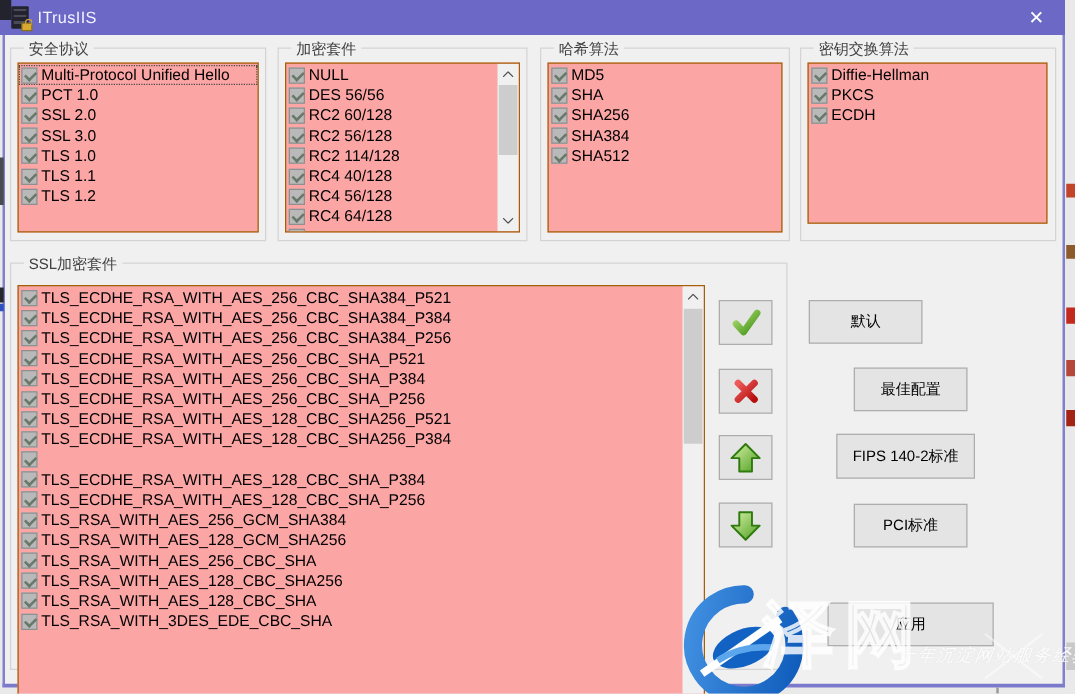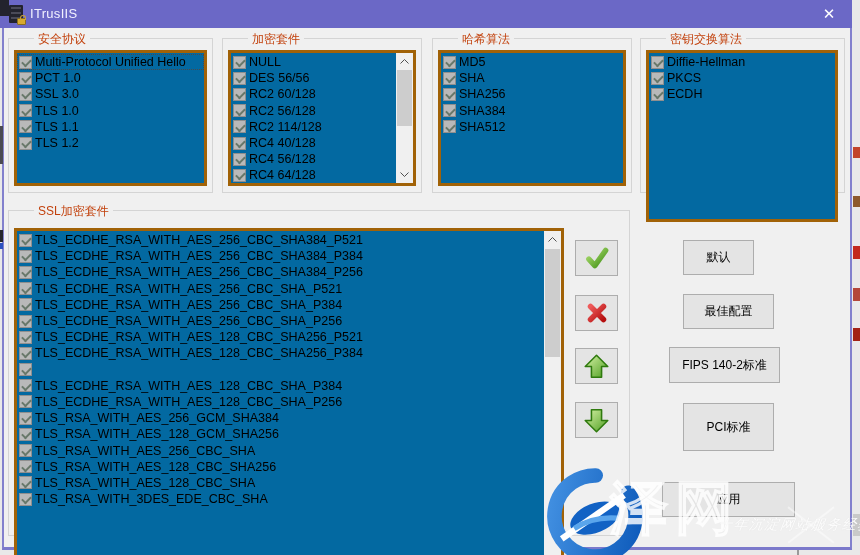--- a/index.html
+++ b/index.html
@@ -21,24 +21,24 @@
   .close-btn { position:absolute; left:806px; top:0; width:46px; height:28px; display:flex; align-items:center; justify-content:center; color:#ffffff; font-size:15px; cursor:default; }
   .dlg-body { position:absolute; left:2px; top:28px; width:850px; height:522px; background:#f0f0f0;
     border-left:2px solid #8280cd; border-right:2px solid #8280cd; border-bottom:3px solid #7b79cb; z-index:1; }
 
   
   .frag { position:absolute; z-index:4; }
   .right-strip { position:absolute; left:852px; top:0; width:8px; height:555px; background:#e9e9e9; z-index:2; }
 
   
   .groupbox { position:absolute; border:1px solid #d4d4d4; z-index:2; }
-  .gb-title { position:absolute; top:-8px; left:25px; background:#f0f0f0; padding:0 4px; font-size:12px; color:#c2410c; white-space:nowrap; }
-
-  
-  .listbox { position:absolute; background:#0369a1; border:3px solid #a16207; overflow:hidden; padding-top:1px; z-index:2; }
+  .gb-title { position:absolute; top:-8px; left:10px; background:#f0f0f0; padding:0 4px; font-size:12px; color:#404040; white-space:nowrap; }
+
+  
+  .listbox { position:absolute; background:#fca5a5; border:1px solid #a16207; overflow:hidden; padding-top:1px; z-index:2; }
   .row { display:flex; align-items:center; height:16.2px; padding-left:2px; white-space:nowrap; }
   .row.focused { outline:1px dotted #4a4a4a; outline-offset:-1px; }
   .cb { flex:none; width:13px; height:13px; margin-right:3px; background:#b9b9b9; border:1px solid #8f8f8f; position:relative; }
   .cb::after { content:""; position:absolute; left:1.5px; top:2.5px; width:7px; height:4px;
     border-left:2px solid #68786a; border-bottom:2px solid #68786a; transform:rotate(-45deg); }
   .lbl { font-size:12.5px; color:#000; }
 
   
   .vscroll { position:absolute; top:0; right:0; width:17px; height:100%; background:#f0f0f0; }
   .sb-btn { position:absolute; left:0; width:17px; height:17px; display:flex; align-items:center; justify-content:center; }
@@ -82,20 +82,24 @@
       <div class="row focused">
         <span class="cb"></span>
         <span class="lbl">Multi-Protocol Unified Hello</span>
       </div>
       <div class="row">
         <span class="cb"></span>
         <span class="lbl">PCT 1.0</span>
       </div>
       <div class="row">
         <span class="cb"></span>
+        <span class="lbl">SSL 2.0</span>
+      </div>
+      <div class="row">
+        <span class="cb"></span>
         <span class="lbl">SSL 3.0</span>
       </div>
       <div class="row">
         <span class="cb"></span>
         <span class="lbl">TLS 1.0</span>
       </div>
       <div class="row">
         <span class="cb"></span>
         <span class="lbl">TLS 1.1</span>
       </div>
@@ -182,21 +186,21 @@
       </div>
       <div class="row">
         <span class="cb"></span>
         <span class="lbl">SHA512</span>
       </div>
     </div>
 
   <div class="groupbox" style="left:640px;top:38px;width:205px;height:155px;">
     <span class="gb-title">密钥交换算法</span>
   </div>
-  <div class="listbox" style="left:646px;top:50px;width:192px;height:172px;">
+  <div class="listbox" style="left:646px;top:50px;width:192px;height:129px;">
       <div class="row">
         <span class="cb"></span>
         <span class="lbl">Diffie-Hellman</span>
       </div>
       <div class="row">
         <span class="cb"></span>
         <span class="lbl">PKCS</span>
       </div>
       <div class="row">
         <span class="cb"></span>
@@ -328,24 +332,24 @@
       <defs>
           <linearGradient id="gdn" x1="0" y1="0" x2="1" y2="1">
             <stop offset="0" stop-color="#d8f2a8"></stop>
             <stop offset="1" stop-color="#4d9e20"></stop>
           </linearGradient>
         </defs>
       <path d="M12 22 L2 12 L7.5 12 L7.5 2.5 L16.5 2.5 L16.5 12 L22 12 Z" fill="url(#gdn)" stroke="#2f7a0e" stroke-width="1.4" stroke-linejoin="round"></path>
     </svg>
   </div>
 
-  <div class="btn" style="left:683px;top:240px;width:71px;height:35px;">默认</div>
+  <div class="btn" style="left:647px;top:240px;width:91px;height:35px;">默认</div>
   <div class="btn" style="left:683px;top:294px;width:91px;height:35px;">最佳配置</div>
   <div class="btn" style="left:669px;top:347px;width:111px;height:36px;">FIPS 140-2标准</div>
-  <div class="btn" style="left:683px;top:403px;width:91px;height:48px;">PCI标准</div>
+  <div class="btn" style="left:683px;top:403px;width:91px;height:35px;">PCI标准</div>
 
   <div class="btn" style="left:662px;top:482px;width:133px;height:35px;">应用</div>
 
   <svg class="wm" style="left:543px;top:464px;" width="104" height="104" viewBox="0 0 100 100">
     <defs>
       <linearGradient id="glogo" x1="0" y1="0" x2="1" y2="1">
         <stop offset="0" stop-color="#4694e4"></stop>
           <stop offset="1" stop-color="#0a57b8"></stop>
       </linearGradient>
     </defs>

